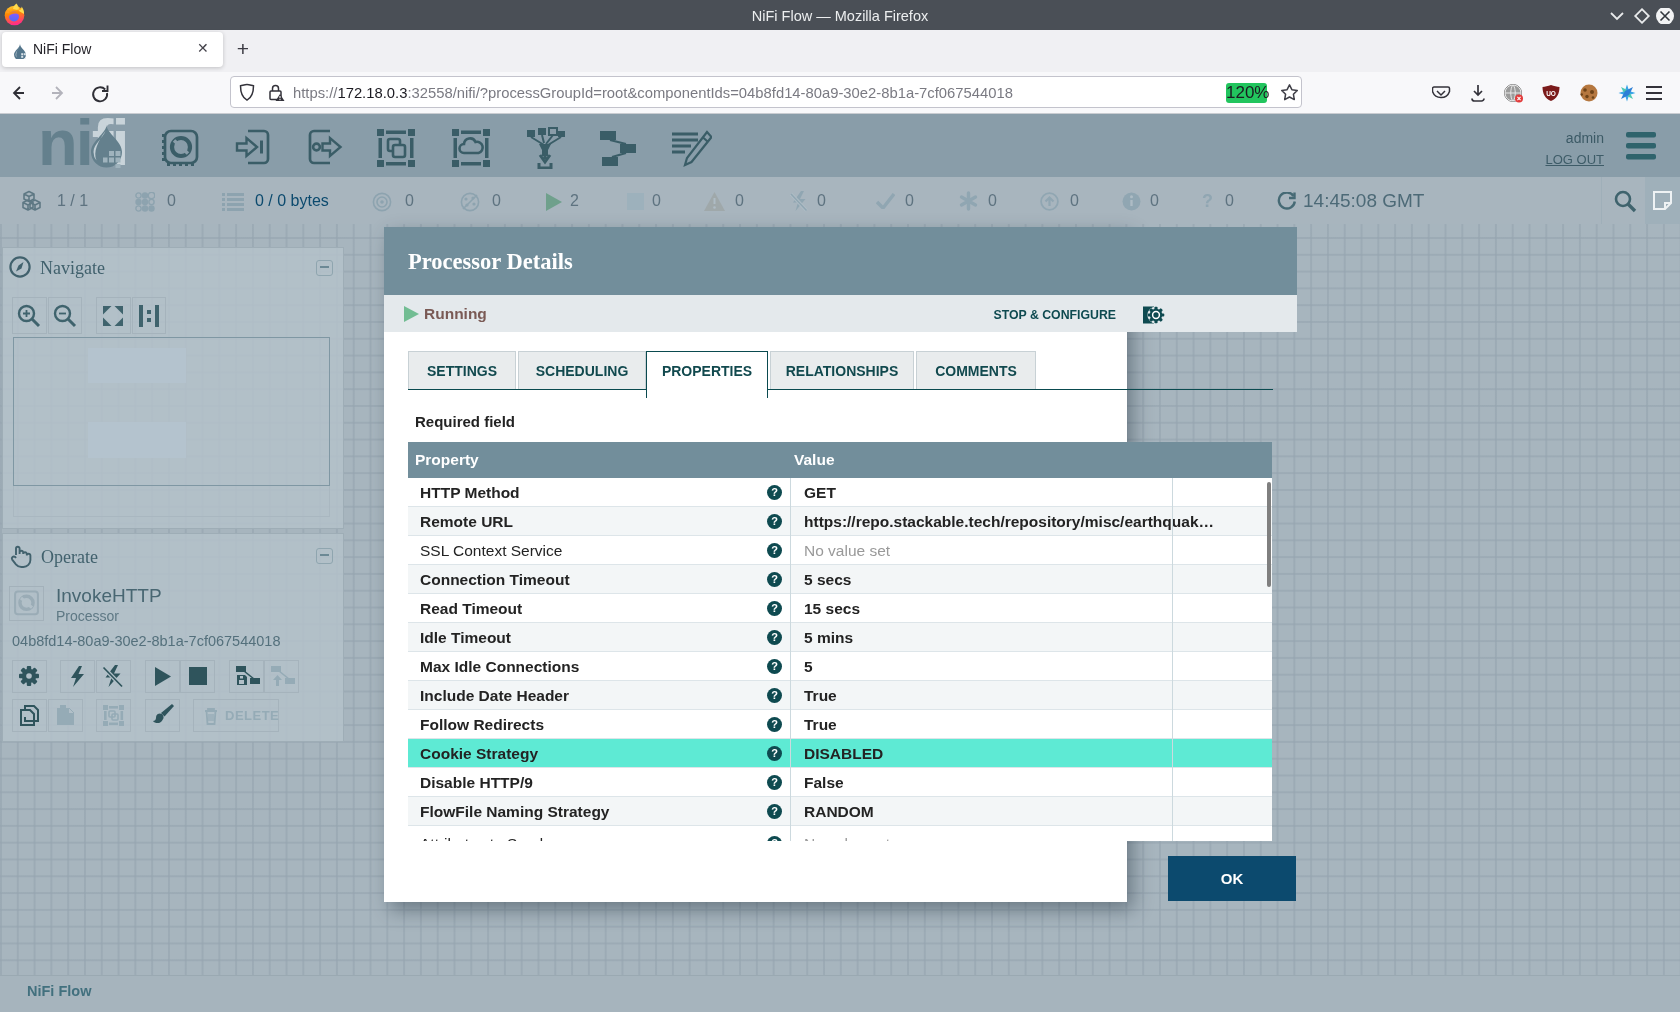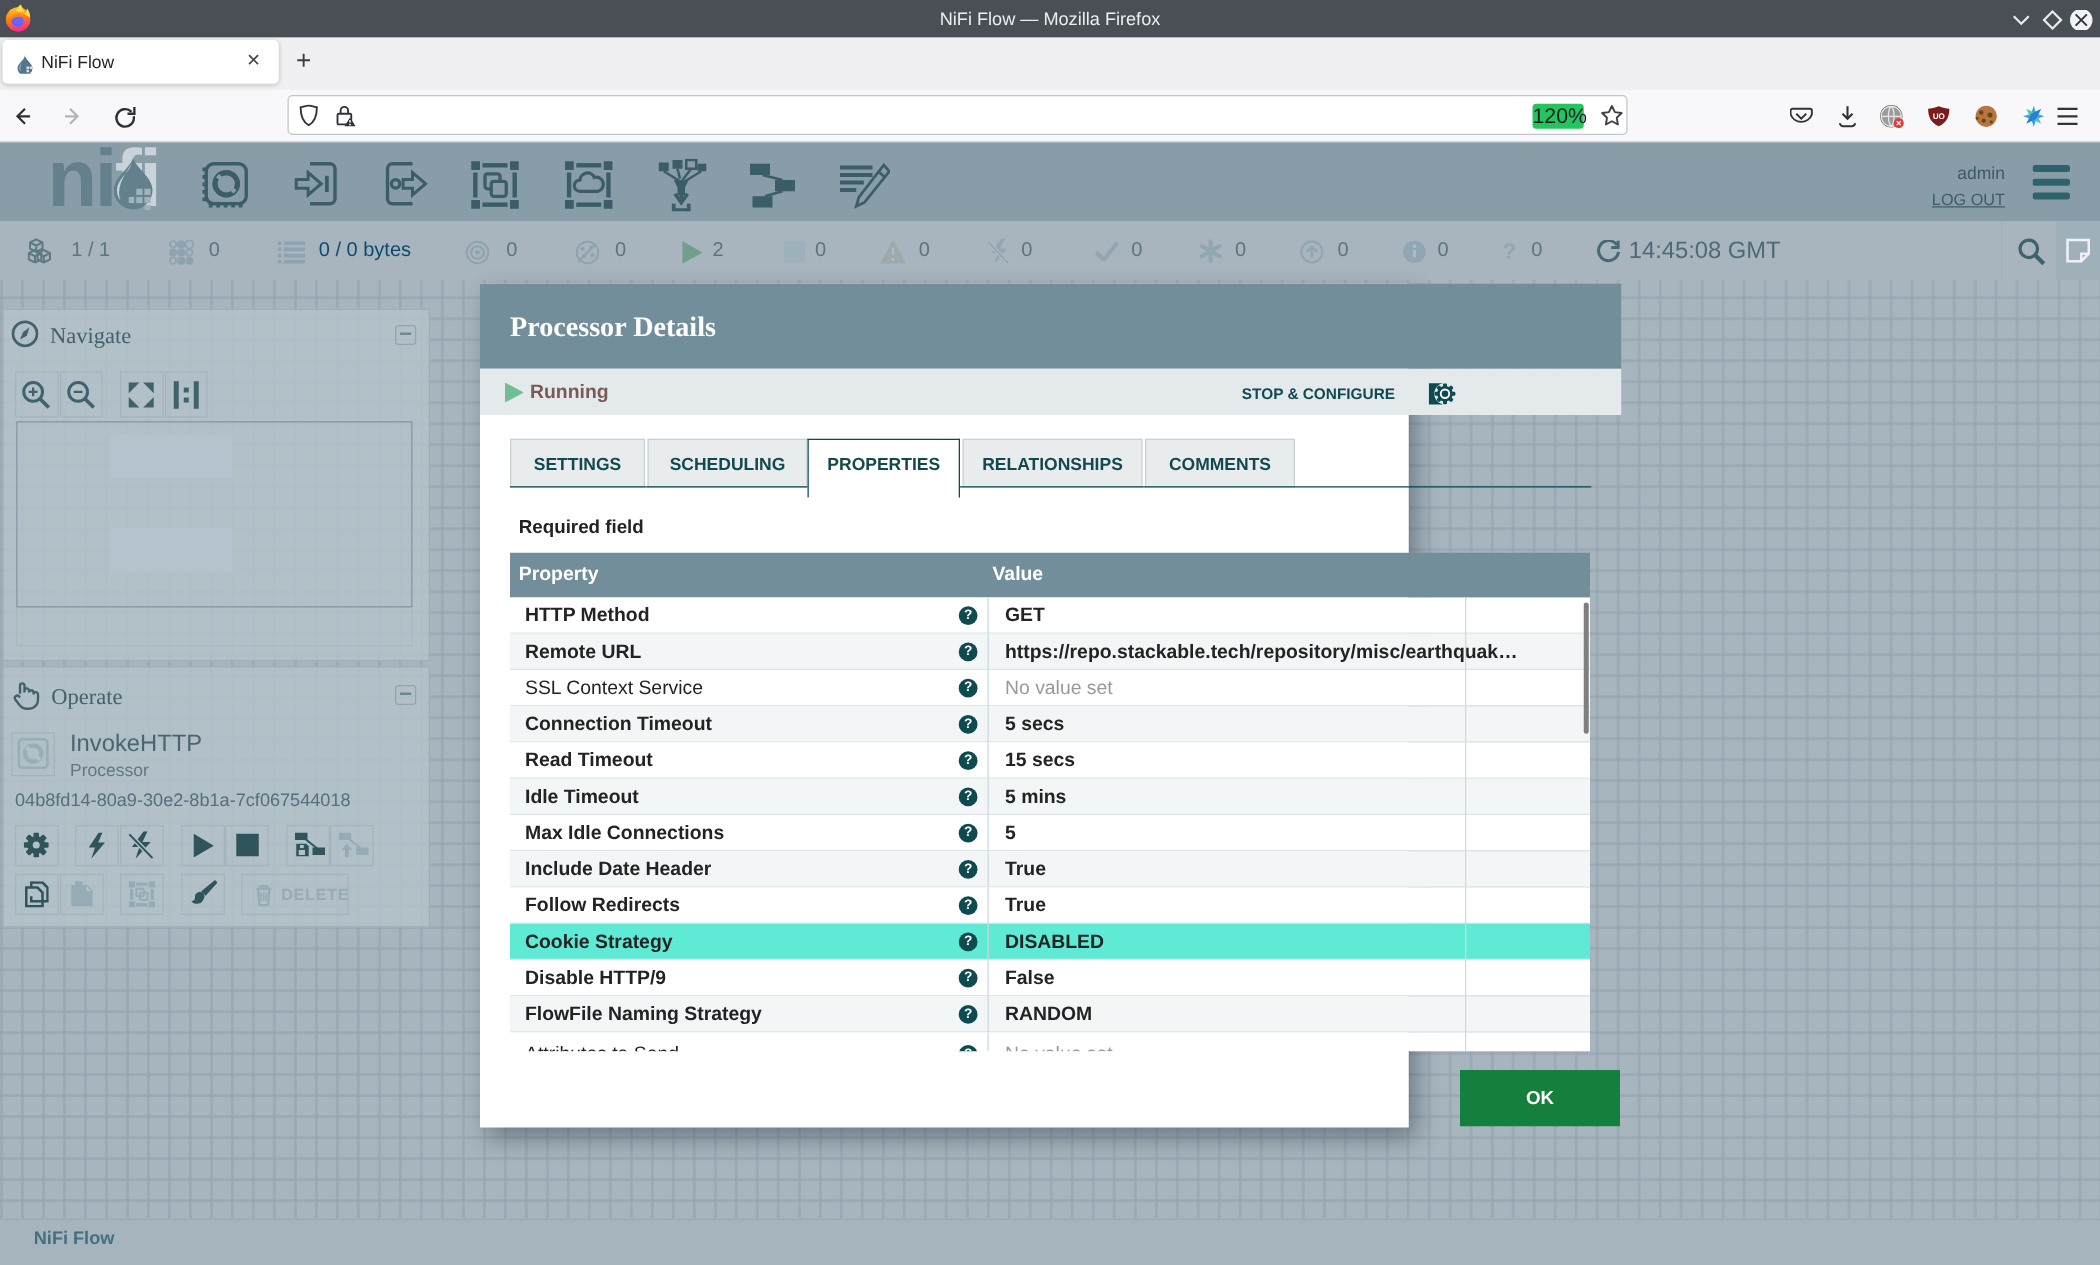--- a/index.html
+++ b/index.html
@@ -63,20 +63,21 @@
 </svg>
 <div class="abs" style="left:230px;top:76px;width:1072px;height:32px;background:#fff;border:1px solid #c3c3cc;border-radius:4px;"></div>
 <svg class="abs" style="left:239px;top:83px;" width="48" height="19" viewBox="0 0 48 19">
 <path d="M8 1.5 C10.5 1.5 12.5 2.5 14.5 2.8 C14.5 9 13 14.5 8 17.2 C3 14.5 1.5 9 1.5 2.8 C3.5 2.5 5.5 1.5 8 1.5 Z" fill="none" stroke="#33323a" stroke-width="1.5"></path>
 <rect x="31" y="8" width="11" height="8.5" rx="1" fill="none" stroke="#33323a" stroke-width="1.5"></rect>
 <path d="M33.5 8 V5.5 A 3 3 0 0 1 39.5 5.5 V 8" fill="none" stroke="#33323a" stroke-width="1.5"></path>
 <path d="M41 11 L45.5 18 L36.5 18 Z" fill="#33323a"></path>
       <path d="M41 13 v2.2" stroke="#fff" stroke-width="1.1"></path>
       <circle cx="41" cy="16.6" r=".7" fill="#fff"></circle>
 </svg>
+<div class="abs" style="left:293px;top:85px;font-size:14.8px;color:#7a7a82;">https://<span style="color:#1c1b22;">172.18.0.3</span>:32558/nifi/?processGroupId=root&amp;componentIds=04b8fd14-80a9-30e2-8b1a-7cf067544018</div>
 <div class="abs" style="left:1226px;top:83px;width:41px;height:20px;background:#22c55e;border-radius:3px;text-align:center;font-size:17px;line-height:20px;color:#1b1b21;">120%</div>
 <svg class="abs" style="left:1280px;top:83px;" width="19" height="19" viewBox="0 0 19 19">
 <path d="M9.5 1.8 L11.9 6.7 L17.3 7.4 L13.4 11.2 L14.3 16.6 L9.5 14 L4.7 16.6 L5.6 11.2 L1.7 7.4 L7.1 6.7 Z" fill="none" stroke="#3f3f47" stroke-width="1.5" stroke-linejoin="round"></path>
 </svg>
 <svg class="abs" style="left:1432px;top:83px;" width="248" height="20" viewBox="0 0 248 20">
 <path d="M2 3 h14 a1.5 1.5 0 0 1 1.5 1.5 v3 A 9 9 0 0 1 .5 7.5 v-3 A1.5 1.5 0 0 1 2 3 Z M5 7 l4 4 l4 -4" fill="none" stroke="#33323a" stroke-width="1.5" transform="translate(0,1)"></path>
 <path d="M46 2 v9 M42 8 l4 4 l4-4 M40 15.5 a2.5 2.5 0 0 0 2.5 2.5 h7 a2.5 2.5 0 0 0 2.5 -2.5" fill="none" stroke="#33323a" stroke-width="1.7"></path>
 <circle cx="81" cy="10" r="8.5" fill="#9b9b9b"></circle>
       <circle cx="81" cy="10" r="8.5" fill="none" stroke="#6e6e6e" stroke-width="1"></circle>
 <path d="M81 2 a 8 8 0 0 1 0 16 M81 2 a 8 8 0 0 0 0 16 M73 10 h16 M81 2 c-3 2.5 -3 13.5 0 16 M81 2 c3 2.5 3 13.5 0 16" stroke="#e8e8e8" stroke-width="1" fill="none"></path>
@@ -576,14 +577,14 @@
         </div>
         <div class="abs" style="left:0;top:384px;width:864px;height:29px;background:#fff;border-bottom:1px solid #dde5e9;">
           <div class="abs" style="left:12px;top:9px;font-size:15.5px;font-weight:normal;color:#232323;white-space:nowrap;">Attributes to Send</div>
           <div class="abs" style="left:359px;top:10px;width:15px;height:15px;border-radius:50%;background:#0e4a50;color:#fff;font-size:11px;font-weight:bold;text-align:center;line-height:15px;">?</div>
           <div class="abs" style="left:396px;top:9px;font-size:15.5px;color:#999;font-weight:normal;white-space:nowrap;">No value set</div>
           <div class="abs" style="left:382px;top:0;width:1px;height:29px;background:#ccd9de;"></div>
           <div class="abs" style="left:764px;top:0;width:1px;height:29px;background:#ccd9de;"></div>
         </div>
         <div class="abs" style="left:859px;top:40px;width:4px;height:105px;background:#7f7f7f;border-radius:2px;"></div>
       </div>
-      <div class="abs" style="left:784px;top:629px;width:128px;height:45px;background:#15803d;color:#fff;font-weight:bold;font-size:15px;text-align:center;line-height:45px;">OK</div>
+      <div class="abs" style="left:784px;top:629px;width:128px;height:45px;background:#0c4a6e;color:#fff;font-weight:bold;font-size:15px;text-align:center;line-height:45px;">OK</div>
 </div>
 </div>
 </body></html>

